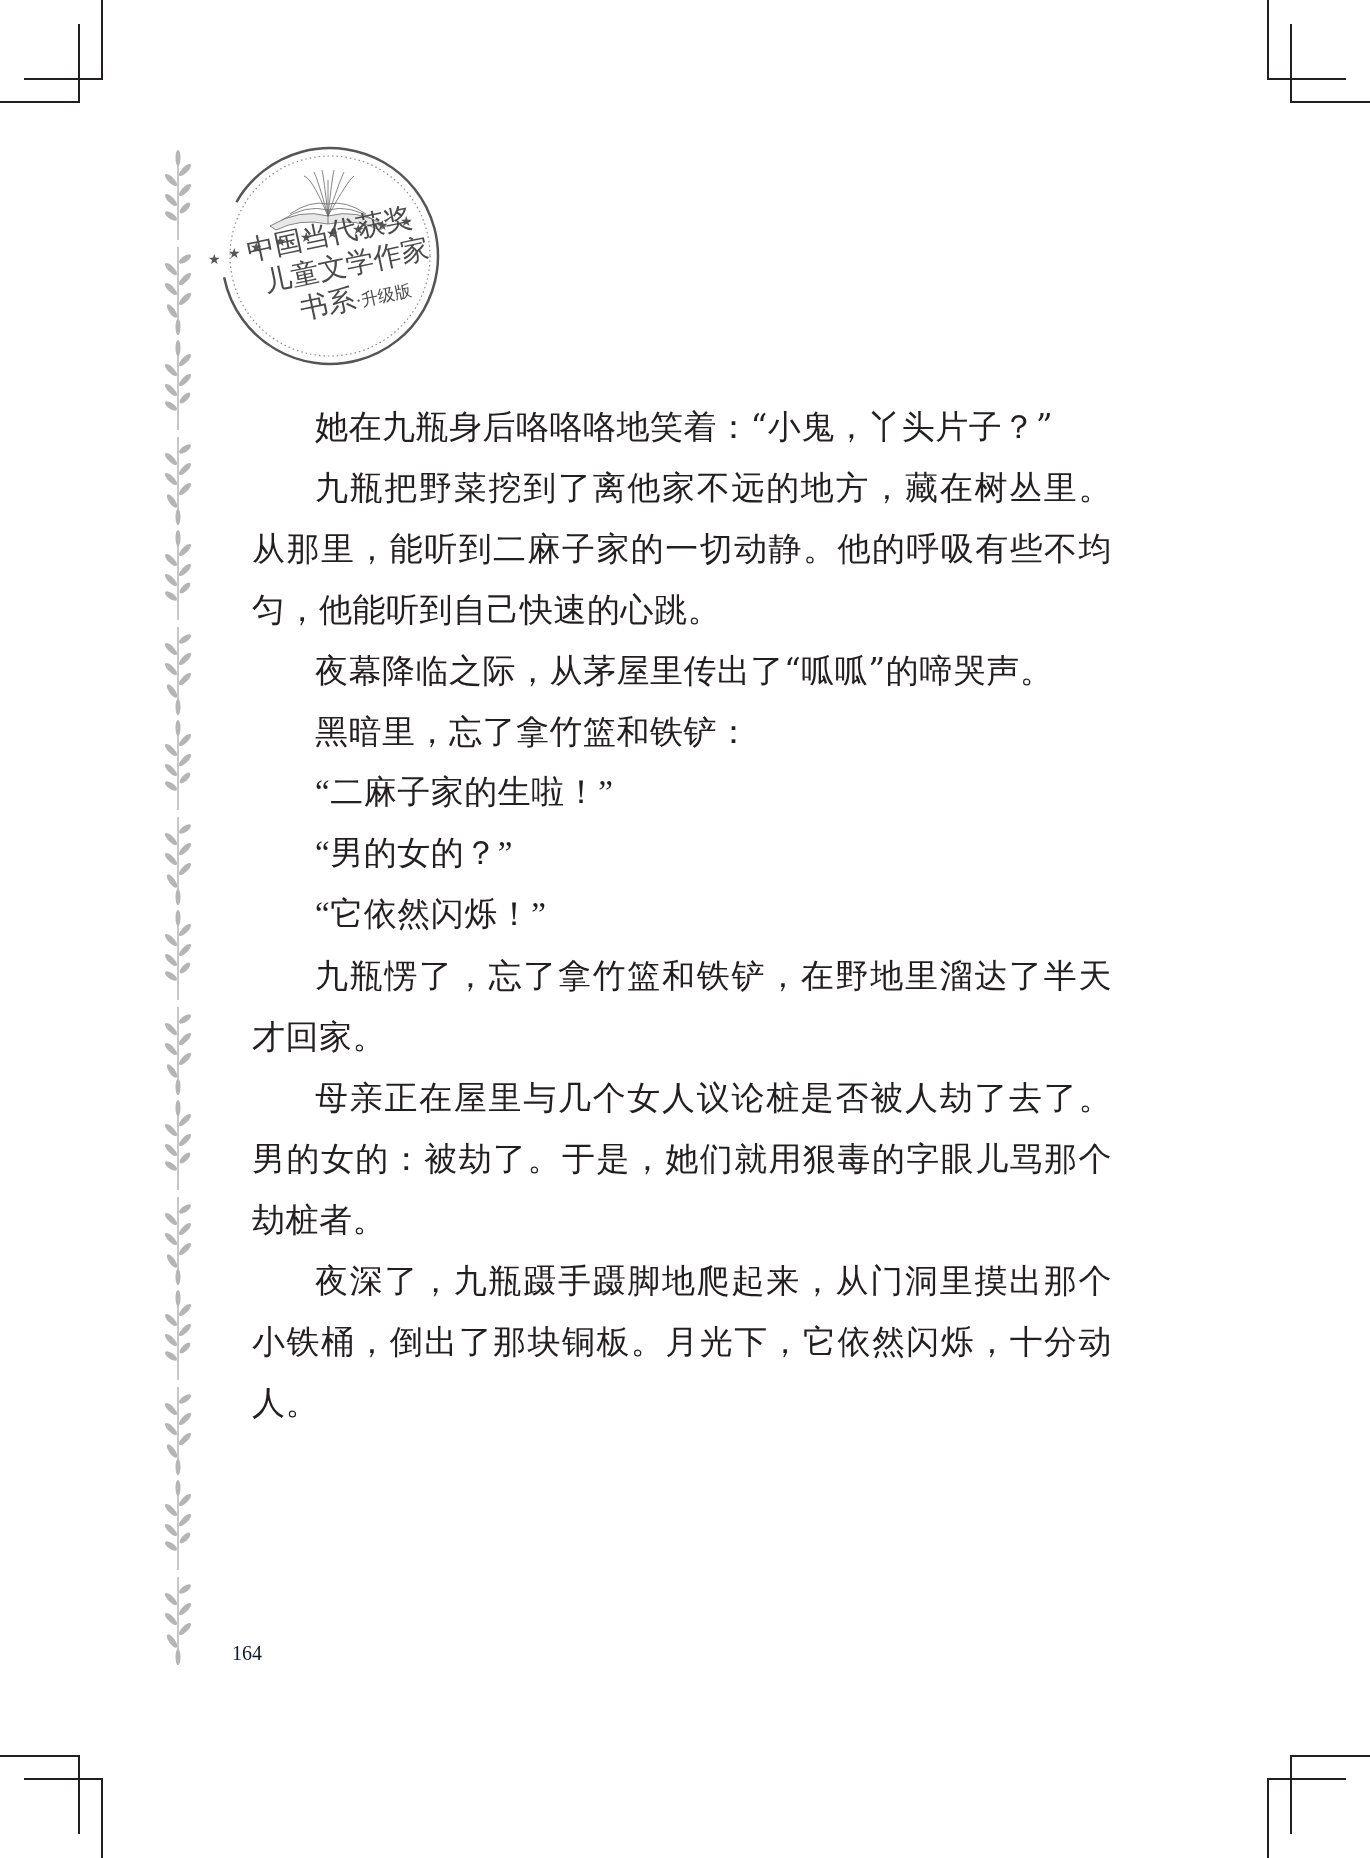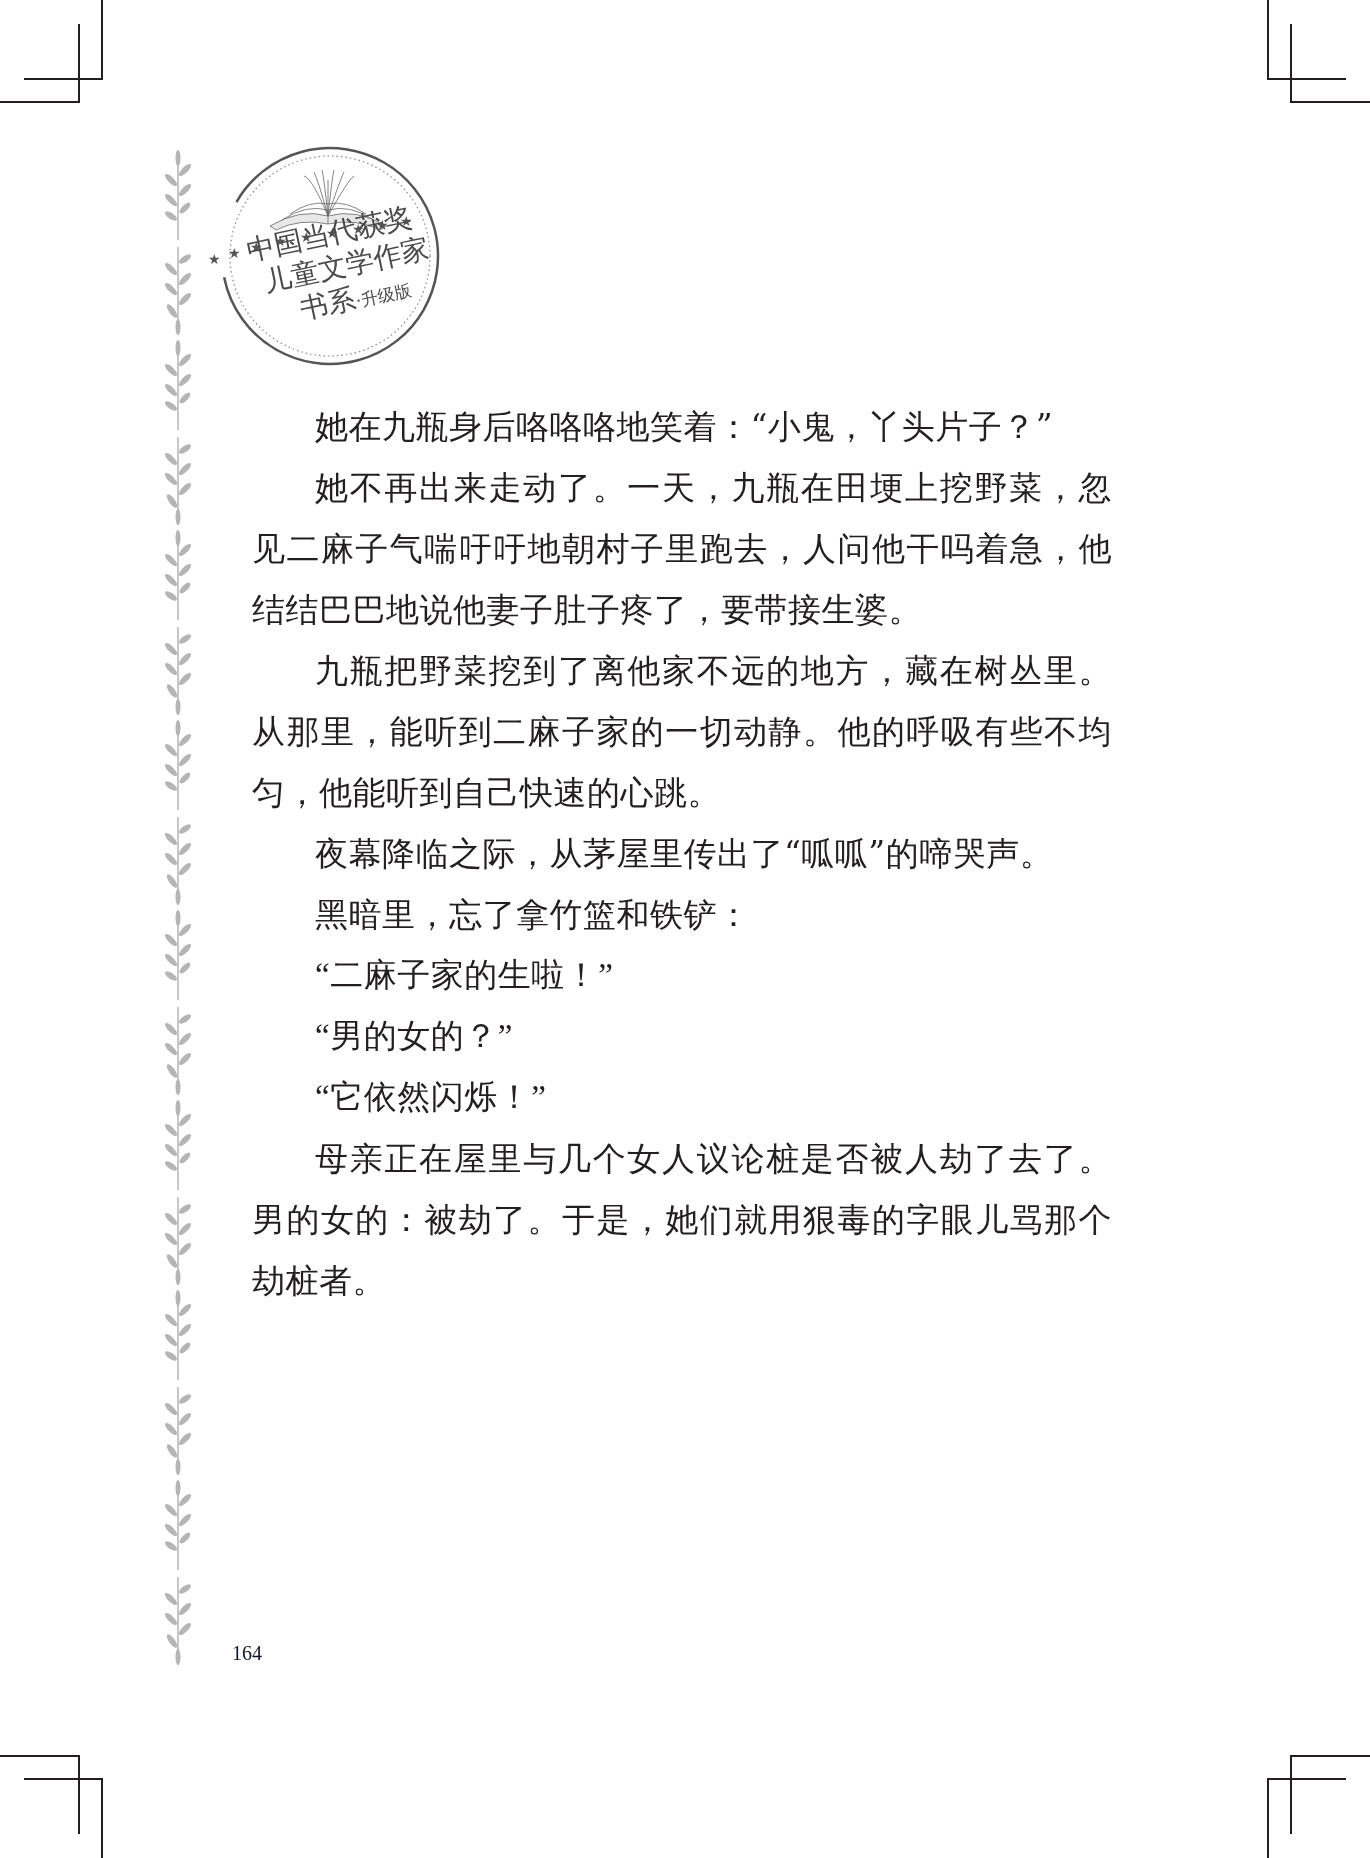--- a/index.html
+++ b/index.html
@@ -116,23 +116,24 @@
     <div style="padding-left:14px;">中国当代获奖</div>
     <div style="padding-left:24px;">儿童文学作家</div>
     <div style="padding-left:54px;">
       <span>书系</span><span style="font-size:17px;">·升级版</span>
     </div>
   </div>
 </div>
 
 <div class="body-text">
   <p class="p indent">她在九瓶身后咯咯咯地笑着：“小鬼，丫头片子？”</p>
-  <p class="p indent">她不再出来走动了。一天，九瓶在田埂上挖野菜，忽见二麻子气喘吁吁地朝村子里跑去，人问他干吗着急，他结结巴巴地说他妻子肚子疼了，要带接生婆。</p>
   <p class="p indent">九瓶把野菜挖到了离他家不远的地方，藏在树丛里。从那里，能听到二麻子家的一切动静。他的呼吸有些不均匀，他能听到自己快速的心跳。</p>
   <p class="p indent">夜幕降临之际，从茅屋里传出了“呱呱”的啼哭声。</p>
   <p class="p indent">黑暗里，忘了拿竹篮和铁铲：</p>
   <p class="p dialog">“二麻子家的生啦！”</p>
   <p class="p dialog">“男的女的？”</p>
   <p class="p dialog">“它依然闪烁！”</p>
+  <p class="p indent">九瓶愣了，忘了拿竹篮和铁铲，在野地里溜达了半天才回家。</p>
   <p class="p indent">母亲正在屋里与几个女人议论桩是否被人劫了去了。男的女的：被劫了。于是，她们就用狠毒的字眼儿骂那个劫桩者。</p>
+  <p class="p indent">夜深了，九瓶蹑手蹑脚地爬起来，从门洞里摸出那个小铁桶，倒出了那块铜板。月光下，它依然闪烁，十分动人。</p>
 </div>
 
 <div class="page-num">164</div>
 
 </body></html>

